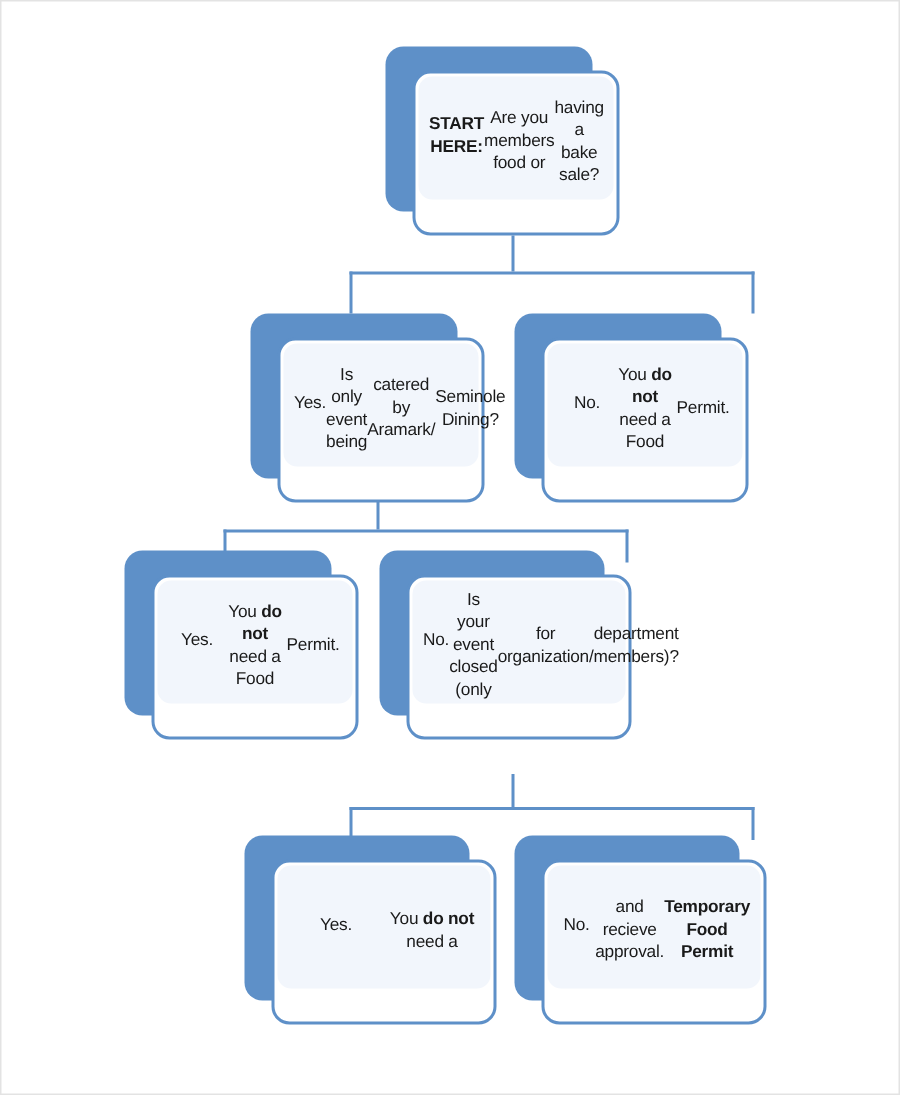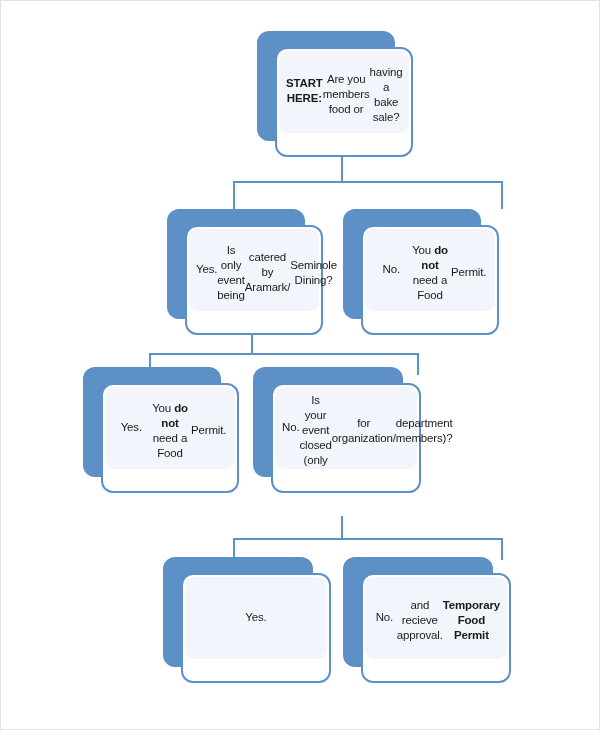--- a/index.html
+++ b/index.html
@@ -169,20 +169,21 @@
         <span class="line">for organization/</span>
         <span class="line">department members)?</span>
       </div>
     </div>
 
     <div class="node wide" style="left:162px; top:556px;">
       <div class="plate"></div>
       <div class="card"></div>
       <div class="panel">
         <span class="line lead">Yes.</span>
+        <span class="line"><span>You </span><b>do not</b><span> need a</span></span>
       </div>
     </div>
 
     <div class="node wide" style="left:342px; top:556px;">
       <div class="plate"></div>
       <div class="card"></div>
       <div class="panel">
         <span class="line lead">No.</span>
         <span class="line">and recieve approval.</span>
         <span class="line"><b>Temporary Food Permit</b></span>

